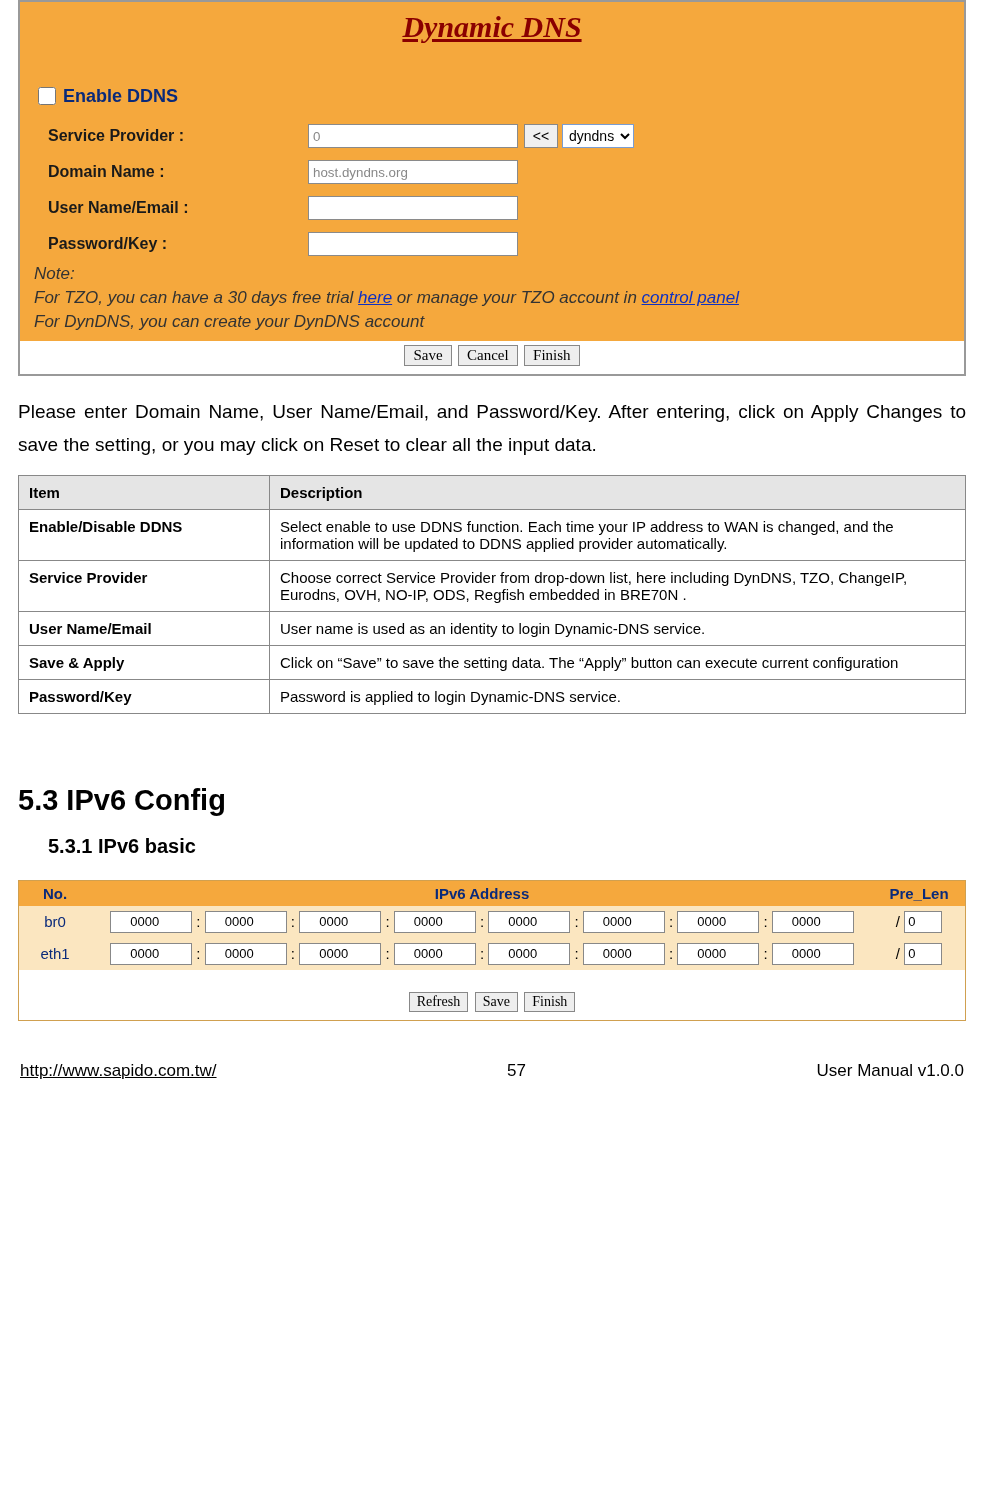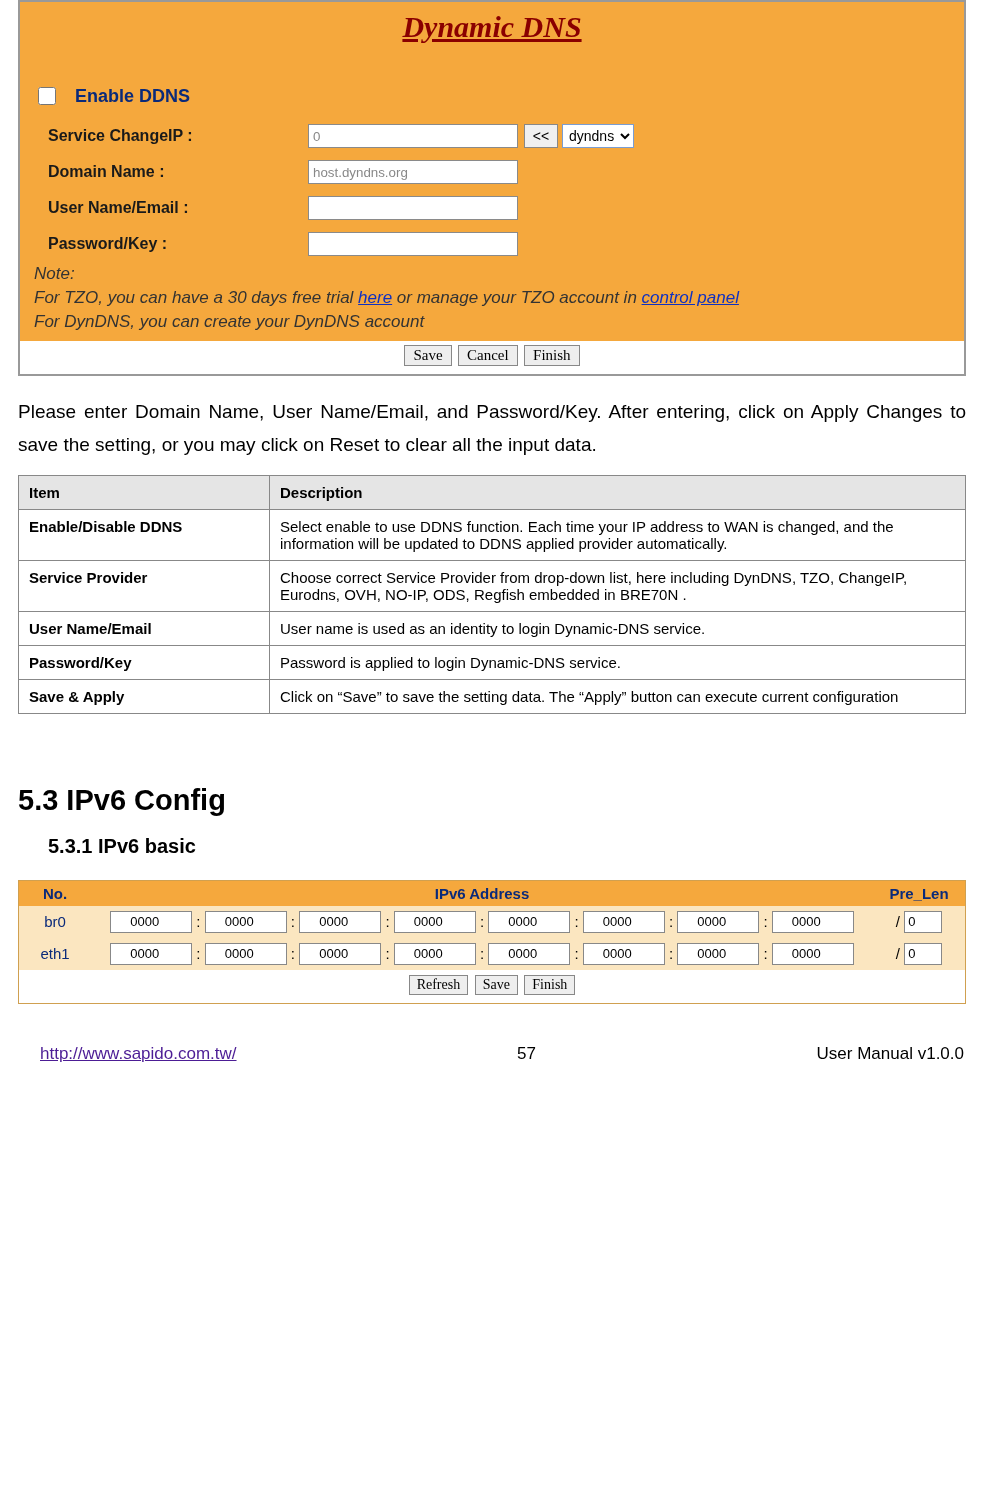--- a/index.html
+++ b/index.html
@@ -33,21 +33,21 @@
     text-decoration: underline;
     color: #8a0000;
   }
   .panel-body {
     background: #f5a83d;
     padding: 10px 14px 8px 14px;
   }
   .enable-row {
     display: flex;
     align-items: center;
-    gap: 16px;
+    gap: 4px;
     margin-bottom: 10px;
   }
   .enable-row input[type="checkbox"] {
     width: 18px;
     height: 18px;
   }
   .enable-label {
     color: #0a2a7a;
     font-weight: bold;
     font-size: 18px;
@@ -177,59 +177,58 @@
   }
   .len-input {
     width: 30px;
     height: 20px;
     border: 1px solid #888;
     font-size: 13px;
     padding: 0 3px;
   }
   .ipv6-btn-row {
     text-align: center;
-    padding: 5px 0 8px 0;
+    padding: 22px 0 8px 0;
     background: #fff;
   }
   .ipv6-btn-row button {
     font-family: Georgia, serif;
     font-size: 14px;
     padding: 1px 7px;
     border: 1px solid #888;
     background: #eee;
     margin: 0 1px;
   }
   .footer {
     display: flex;
     justify-content: space-between;
     font-size: 17px;
     margin-top: 40px;
     padding: 0 2px;
   }
   .footer a {
-    color: #4c1d95;
+    color: #000000;
     text-decoration: underline;
-    margin-left: 20px;
   }
 </style>
 </head>
 <body>
 
 <div class="page">
   <div class="panel">
     <div class="panel-header">
       <h2>Dynamic DNS</h2>
     </div>
     <div class="panel-body">
       <div class="enable-row">
         <input type="checkbox" style="">
         <span class="enable-label">Enable DDNS</span>
       </div>
       <div class="form-row">
-        <span class="form-label">Service ChangeIP :</span>
+        <span class="form-label">Service Provider :</span>
         <input class="form-input" value="0" style="">
         <button class="back-btn">&lt;&lt;</button>
         <select class="select-provider">
           <option>dyndns</option>
         </select>
       </div>
       <div class="form-row">
         <span class="form-label">Domain Name :</span>
         <input class="form-input" value="host.dyndns.org" style="">
       </div>
@@ -268,26 +267,26 @@
         </tr>
     <tr>
           <td>Service Provider</td>
           <td>Choose correct Service Provider from drop-down list, here including DynDNS, TZO, ChangeIP, Eurodns, OVH, NO-IP, ODS, Regfish embedded in BRE70N .</td>
         </tr>
     <tr>
           <td>User Name/Email</td>
           <td>User name is used as an identity to login Dynamic-DNS service.</td>
         </tr>
     <tr>
+          <td>Save &amp; Apply</td>
+          <td>Click on “Save” to save the setting data. The “Apply” button can execute current configuration</td>
+        </tr>
+    <tr>
           <td>Password/Key</td>
           <td>Password is applied to login Dynamic-DNS service.</td>
-        </tr>
-    <tr>
-          <td>Save &amp; Apply</td>
-          <td>Click on “Save” to save the setting data. The “Apply” button can execute current configuration</td>
         </tr>
   </tbody>
     </table>
 
   <h3 class="section">5.3    IPv6 Config</h3>
   <h4 class="subsection">5.3.1    IPv6 basic</h4>
 
   <div class="ipv6-panel">
     <table class="ipv6-table">
       <tbody>

